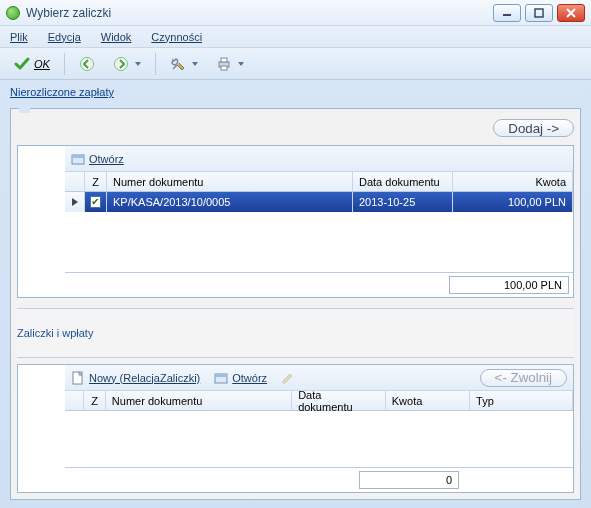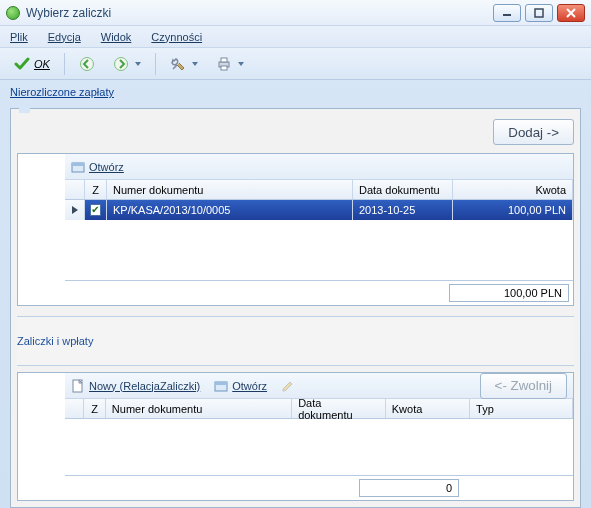--- a/index.html
+++ b/index.html
@@ -28,21 +28,21 @@
   .okicon svg, .arrow svg, .gear svg, .printer svg { width:16px; height:16px; display:block; }
   .dropdown-caret { width: 0; height: 0; border-left: 3px solid transparent; border-right: 3px solid transparent; border-top: 4px solid #5477a0; margin-left:2px; }
 
   
   .content { padding: 6px 10px 4px 10px; }
   .linkish { color:#0a3f8f; text-decoration: underline; cursor: default; }
 
   .groupbox { margin-top: 6px; border: 1px solid #9fb7cf; border-radius: 0; position: relative; padding-top: 10px; background: #f2f2f2; }
   .groupbox .legend { position:absolute; top:-8px; left:8px; background:#d7e6f6; padding:0 4px; color:#1c4e9a; font-size:11px; }
 
-  .btn { height: 26px; border: 1px solid #9fb7cf; border-radius: 3px; background: linear-gradient(#fefefe,#e7eef7); padding: 0 14px; color:#3a4a5c; display:inline-flex; align-items:center; }
+  .btn { height: 18px; border: 1px solid #9fb7cf; border-radius: 12px; background: linear-gradient(#fefefe,#e7eef7); padding: 0 14px; color:#3a4a5c; display:inline-flex; align-items:center; }
   .btn.disabled { color:#9aa6b2; }
 
   .topright { display:flex; justify-content:flex-end; margin-top:4px; }
 
   
   .sectbar { height:26px; background: linear-gradient(#f3f8fd,#e3edf8); border-bottom:1px solid #c7d6ea; display:flex; align-items:center; padding:0 6px; gap:10px; }
   .sectbar .sicon { width:14px; height:14px; display:inline-block; }
   .sectbar .u { text-decoration: underline; }
   .sectbar .item { display:flex; align-items:center; gap:4px; color:#1b3a5f; }
   .sectbar .item.disabled { color:#9aa6b2; }

